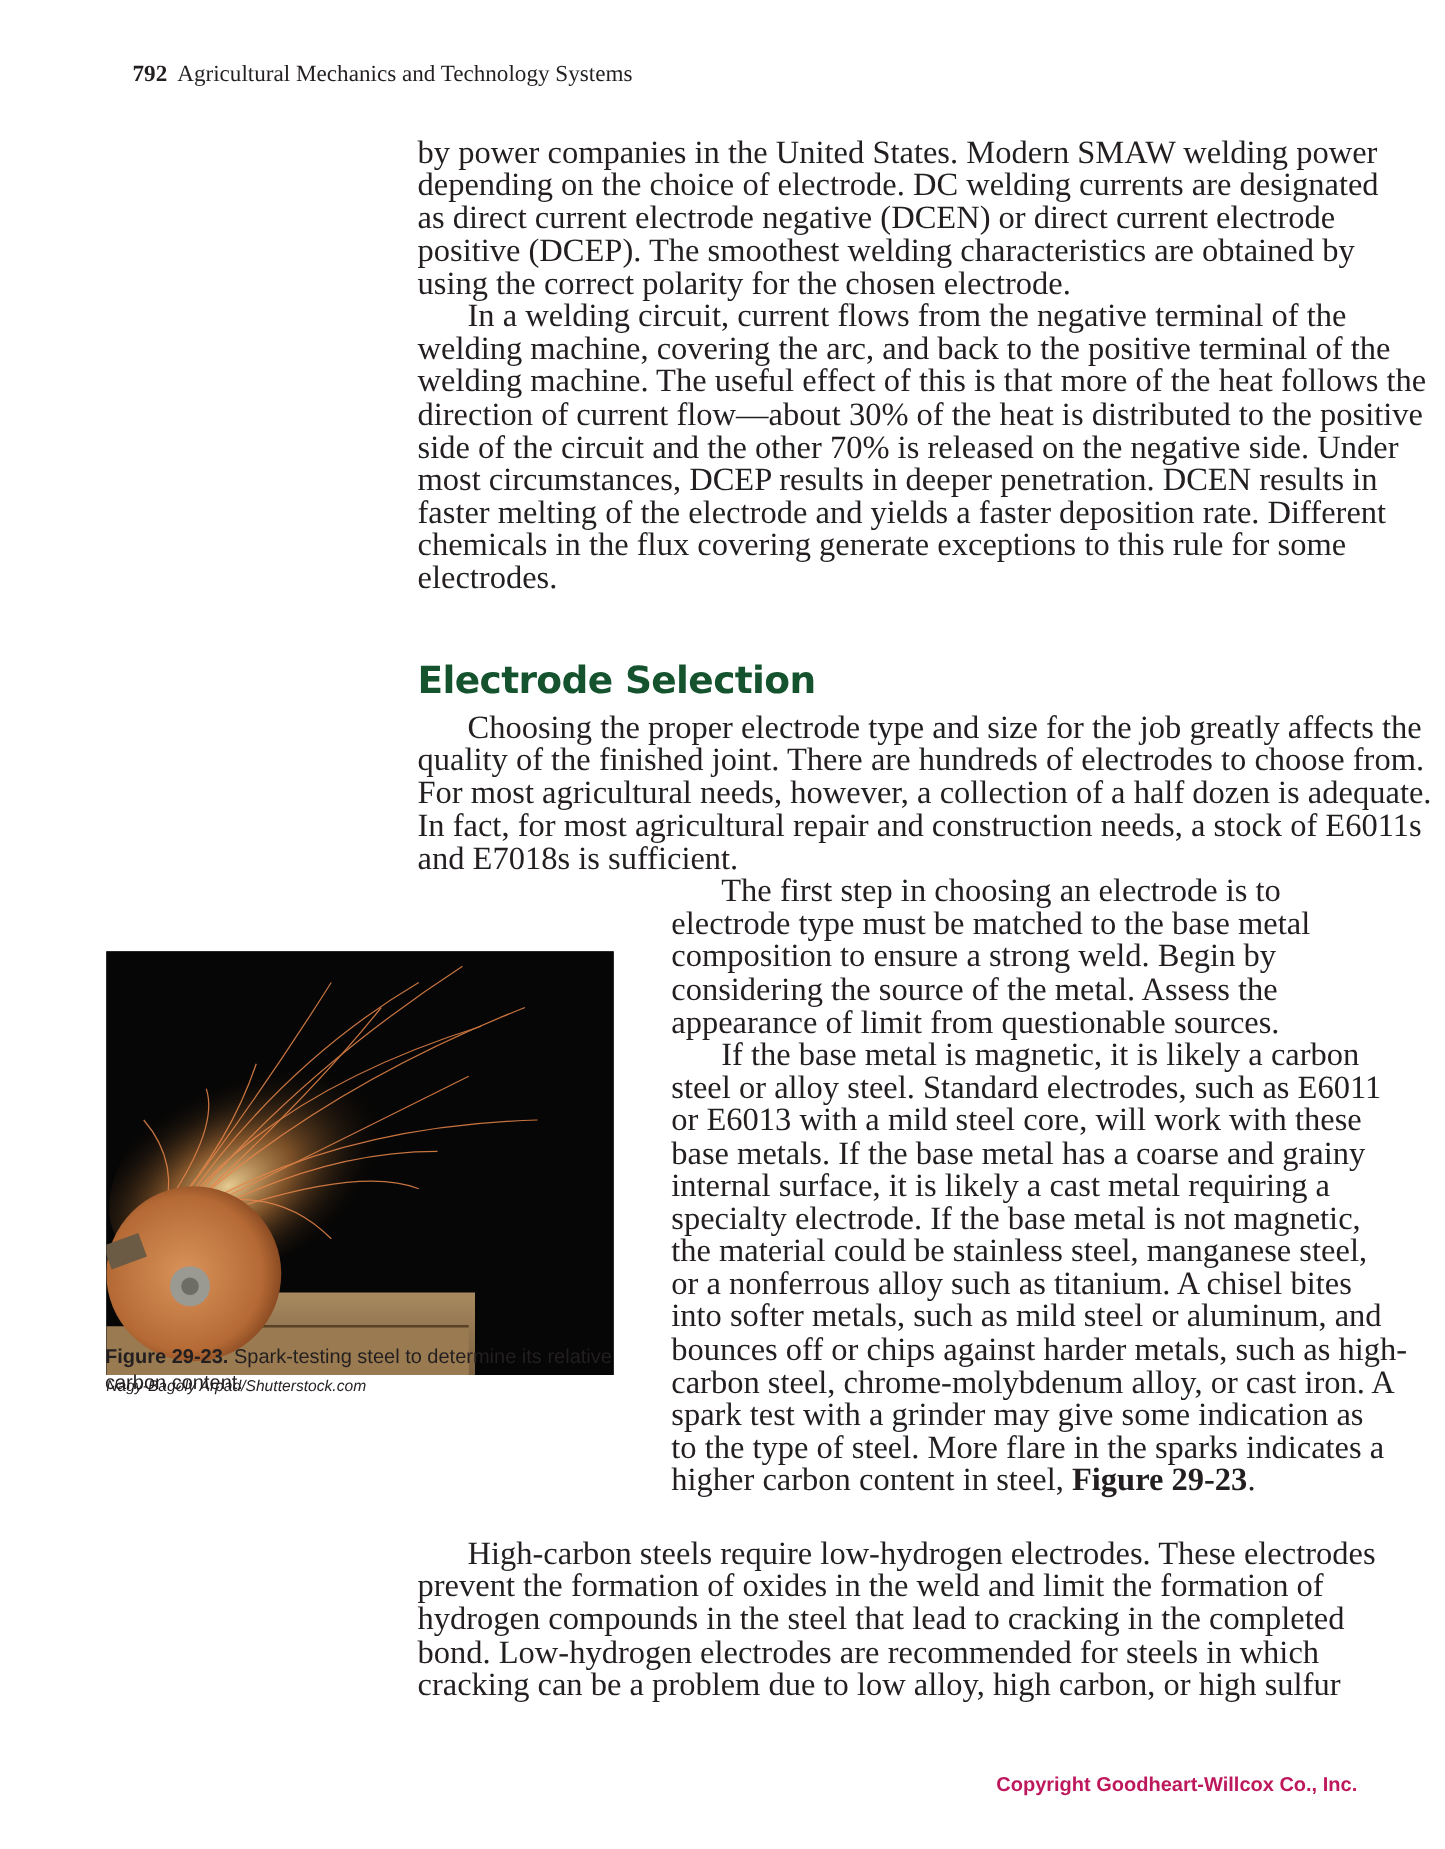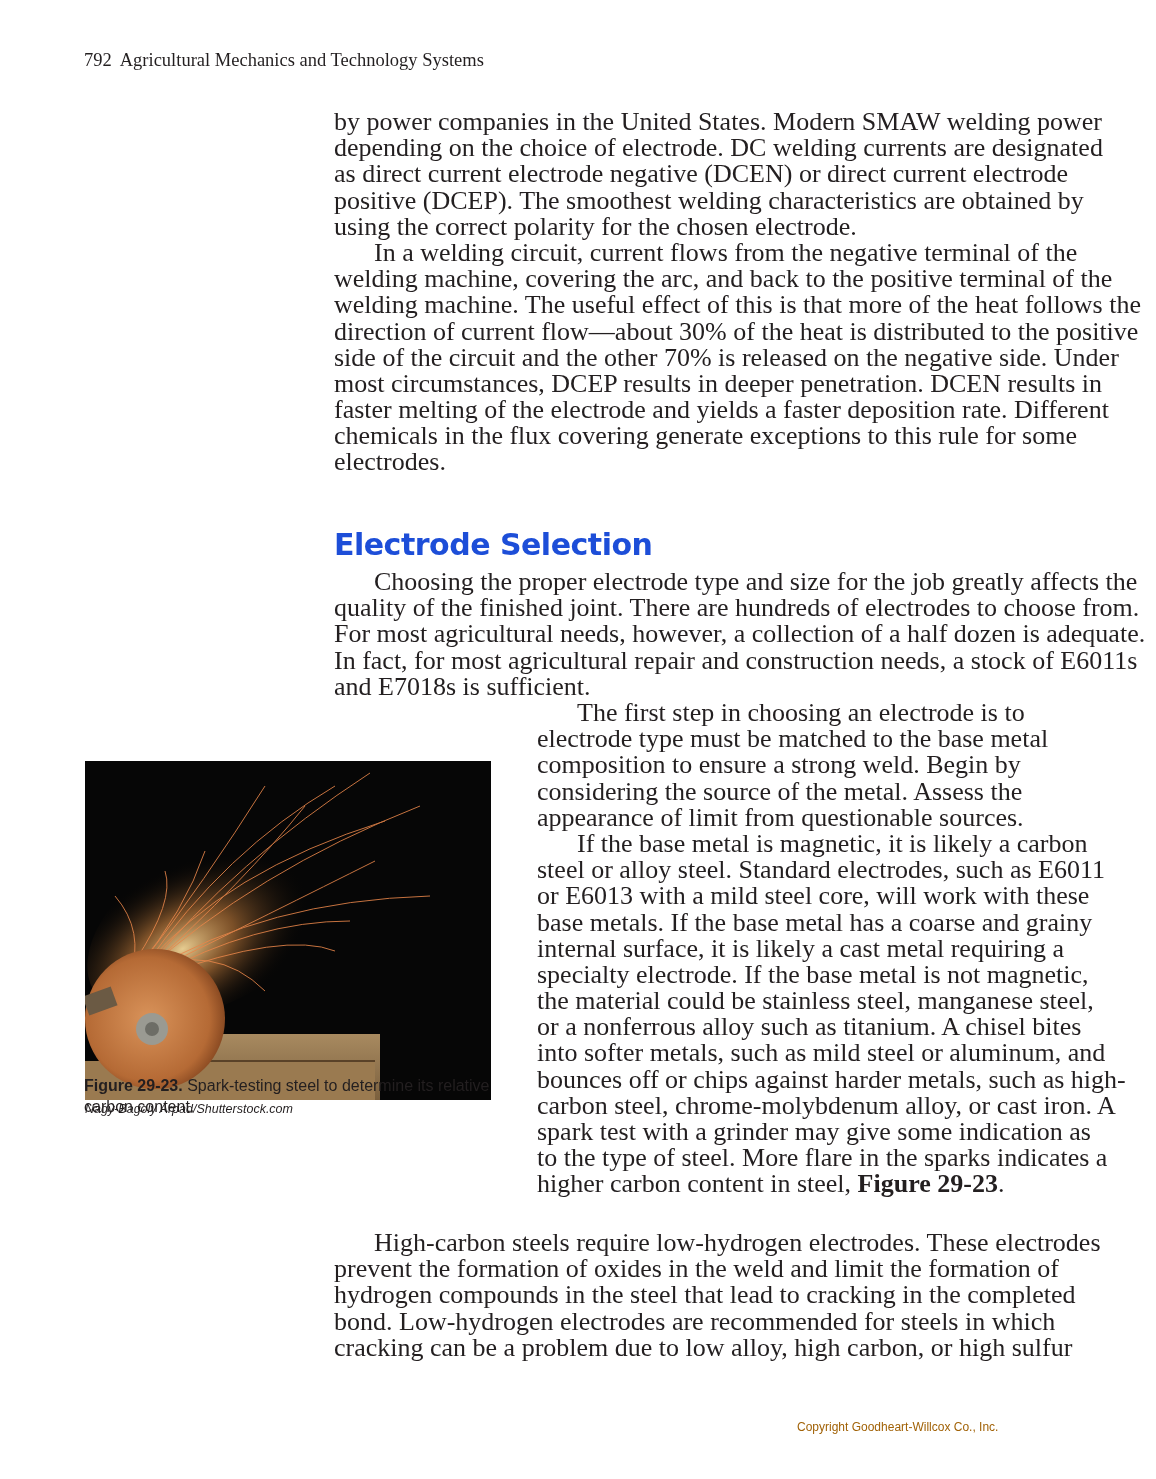--- a/index.html
+++ b/index.html
@@ -1,27 +1,27 @@
 <!DOCTYPE html>
 <html><head>
 <meta charset="utf-8">
 <style>
   html, body { margin:0; padding:0; background:#ffffff; }
   body { width:1156px; height:1479px; position:relative; overflow:hidden; font-family:"Liberation Serif", serif; color:#231f20; }
   .header { position:absolute; left:84px; top:48px; font-size:18.5px; line-height:24px; white-space:nowrap; }
-  .header .pnum { font-weight:normal; margin-right:8px; }
+  .header .pnum { font-weight:bold; margin-right:8px;margin-left:22px; }
   .block { position:absolute; font-size:26px; line-height:26.2px; }
   .line { white-space:nowrap; height:26.2px; }
   .ind { padding-left:40px; }
-  .heading { position:absolute; left:334px; top:527px; font-family:"DejaVu Sans", sans-serif; font-weight:bold; font-size:30px; color:#1d4ed8; letter-spacing:-0.5px; white-space:nowrap; }
+  .heading { position:absolute; left:334px; top:527px; font-family:"DejaVu Sans", sans-serif; font-weight:bold; font-size:30px; color:#14532d; letter-spacing:-0.5px; white-space:nowrap; }
   .photo { position:absolute; left:85px; top:761px; width:406px; height:339px; background:#050505; overflow:hidden; }
   .credit { position:absolute; left:85px; top:1102px; width:406px; text-align:left; font-family:"Liberation Sans", sans-serif; font-style:italic; font-size:12.5px; color:#231f20; }
   .caption { position:absolute; left:84px; top:1075px; width:410px; font-family:"Liberation Sans", sans-serif; font-size:16px; line-height:21px; }
   .caption b { font-weight:bold; }
-  .copyright { position:absolute; left:797px; top:1420px; font-family:"Liberation Sans", sans-serif; font-size:12px; color:#a16207; white-space:nowrap; }
+  .copyright { position:absolute; left:797px; top:1420px; font-family:"Liberation Sans", sans-serif; font-size:16px; color:#be185d; white-space:nowrap;font-weight:bold; }
   b.ref { font-weight:bold; }
 </style>
 </head>
 <body>
 
 <div class="header">
   <span class="pnum">792</span><span>Agricultural Mechanics and Technology Systems</span>
 </div>
 
 <div class="block" style="left:334px; top:109px;">

